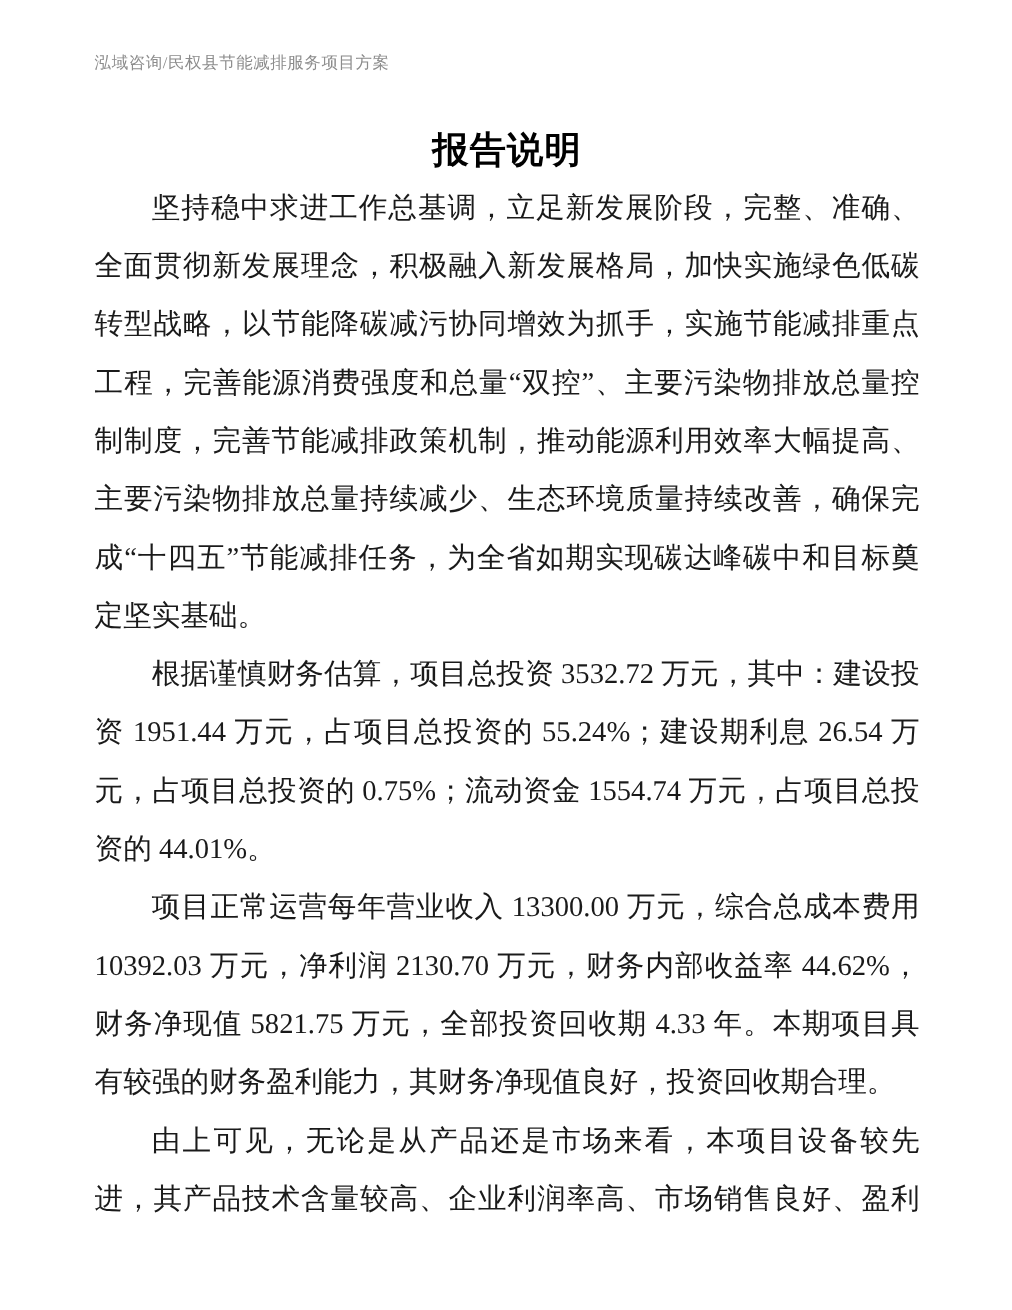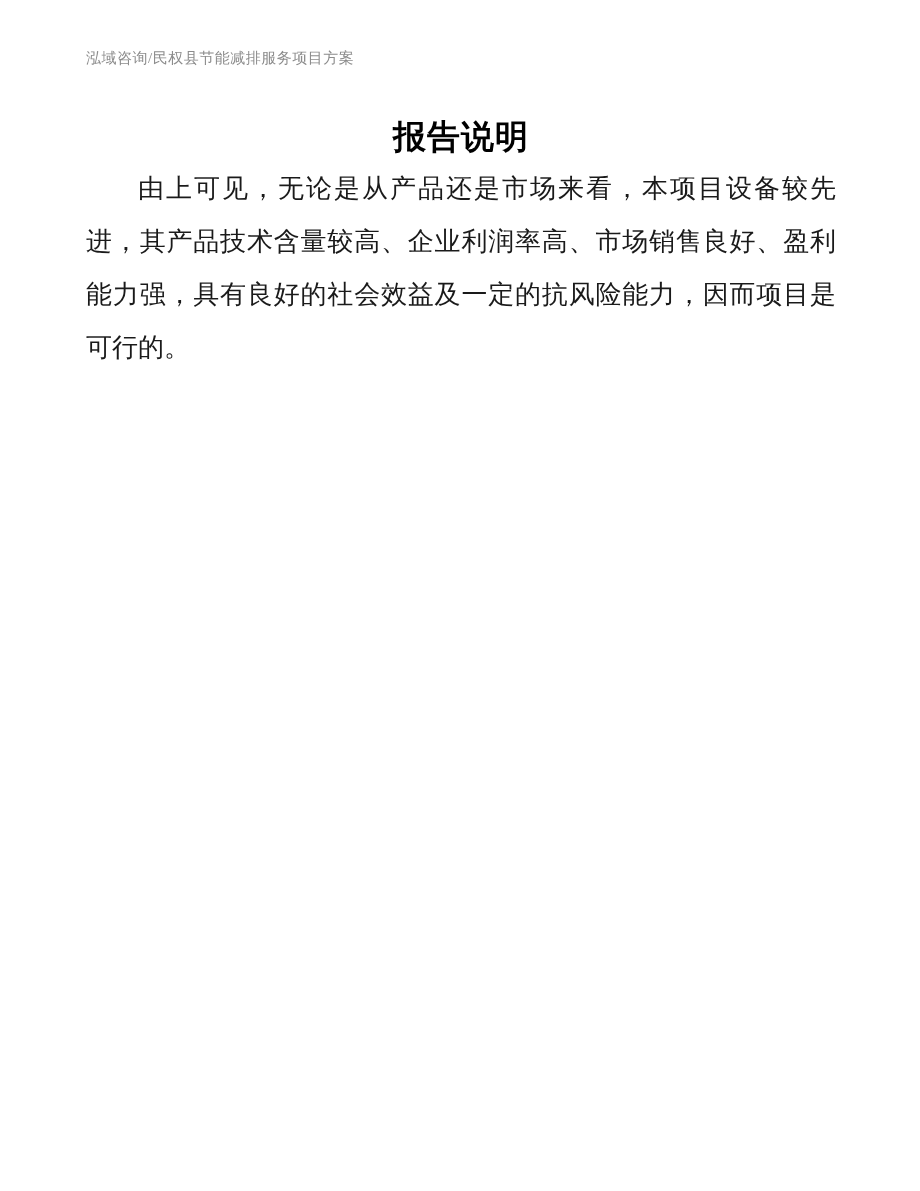--- a/index.html
+++ b/index.html
@@ -51,16 +51,19 @@
 </head>
 <body>
 
 <div class="page">
 
   <div class="doc-header">泓域咨询/民权县节能减排服务项目方案</div>
 
   <h1 class="doc-title">报告说明</h1>
 
   <div class="doc-body">
+    <p>坚持稳中求进工作总基调，立足新发展阶段，完整、准确、全面贯彻新发展理念，积极融入新发展格局，加快实施绿色低碳转型战略，以节能降碳减污协同增效为抓手，实施节能减排重点工程，完善能源消费强度和总量“双控”、主要污染物排放总量控制制度，完善节能减排政策机制，推动能源利用效率大幅提高、主要污染物排放总量持续减少、生态环境质量持续改善，确保完成“十四五”节能减排任务，为全省如期实现碳达峰碳中和目标奠定坚实基础。</p>
+    <p>根据谨慎财务估算，项目总投资 3532.72 万元，其中：建设投资 1951.44 万元，占项目总投资的 55.24%；建设期利息 26.54 万元，占项目总投资的 0.75%；流动资金 1554.74 万元，占项目总投资的 44.01%。</p>
+    <p>项目正常运营每年营业收入 13300.00 万元，综合总成本费用 10392.03 万元，净利润 2130.70 万元，财务内部收益率 44.62%，财务净现值 5821.75 万元，全部投资回收期 4.33 年。本期项目具有较强的财务盈利能力，其财务净现值良好，投资回收期合理。</p>
     <p>由上可见，无论是从产品还是市场来看，本项目设备较先进，其产品技术含量较高、企业利润率高、市场销售良好、盈利能力强，具有良好的社会效益及一定的抗风险能力，因而项目是可行的。</p>
   </div>
 
 </div>
 
 </body></html>

